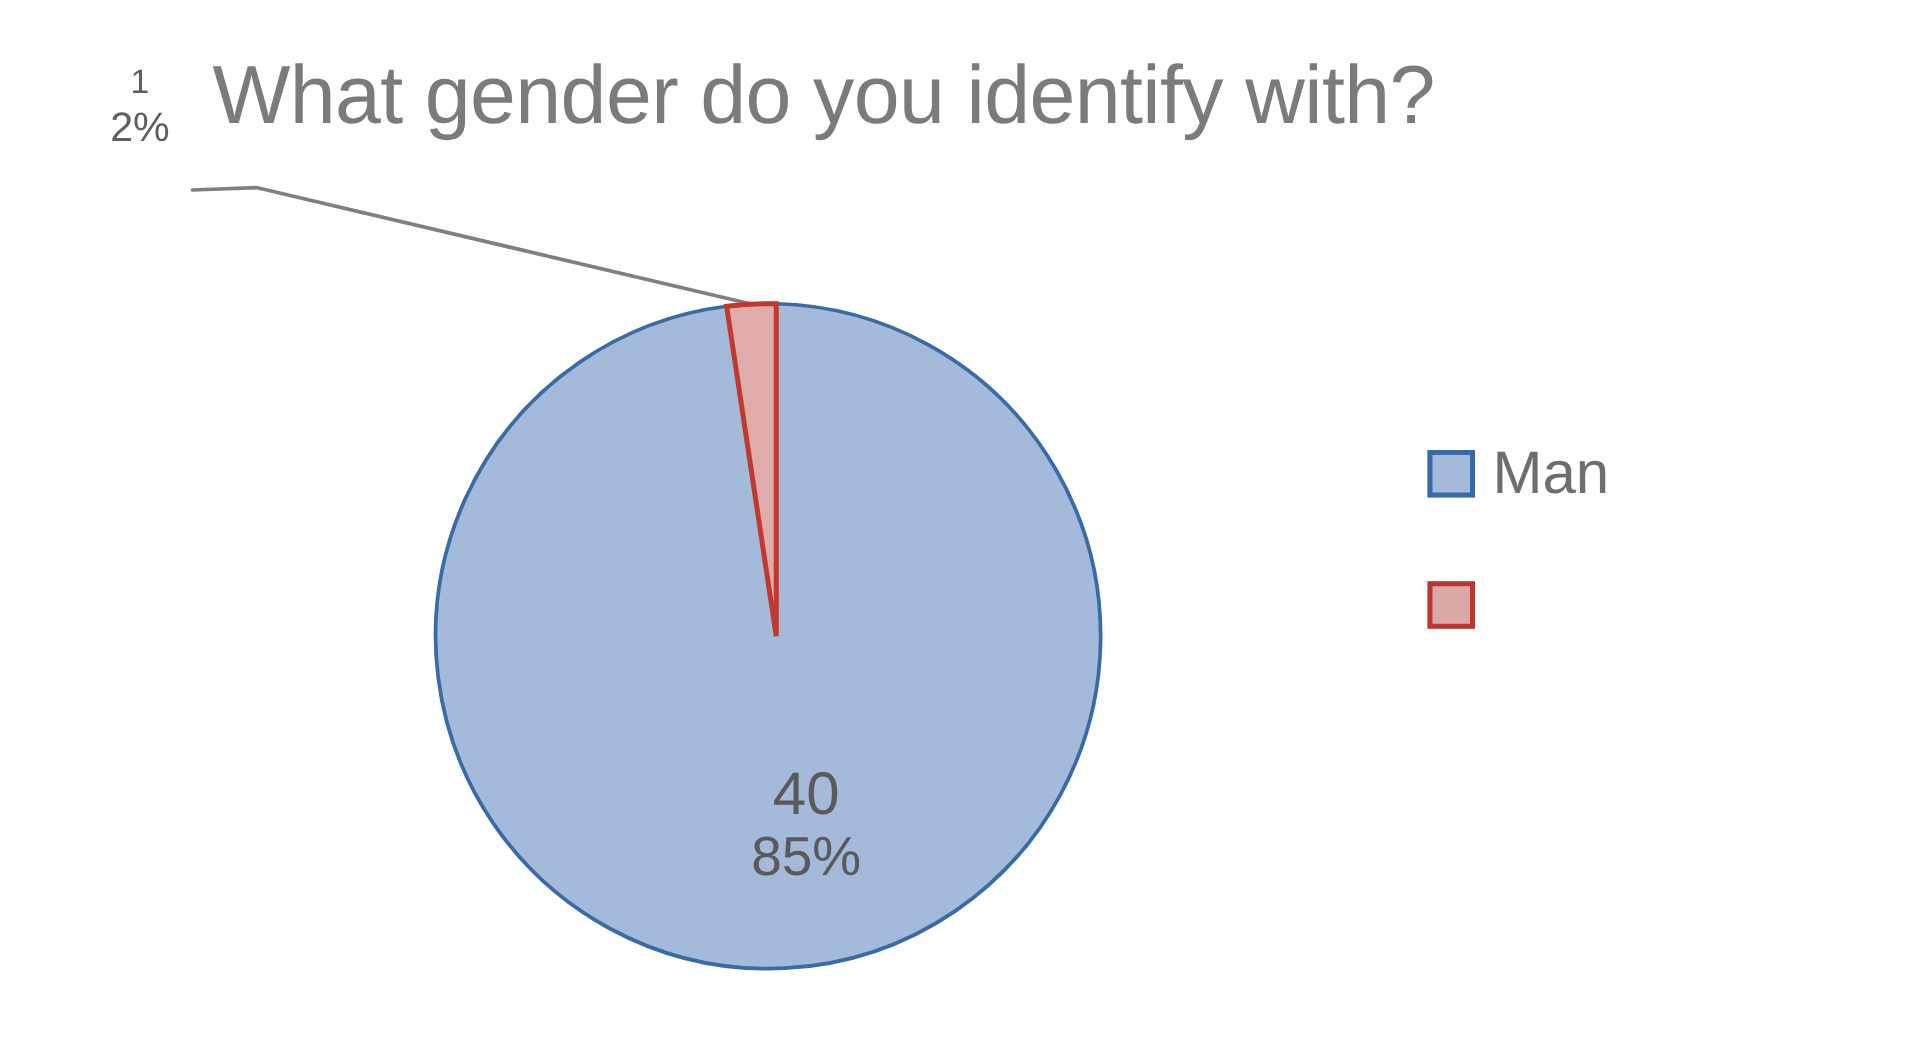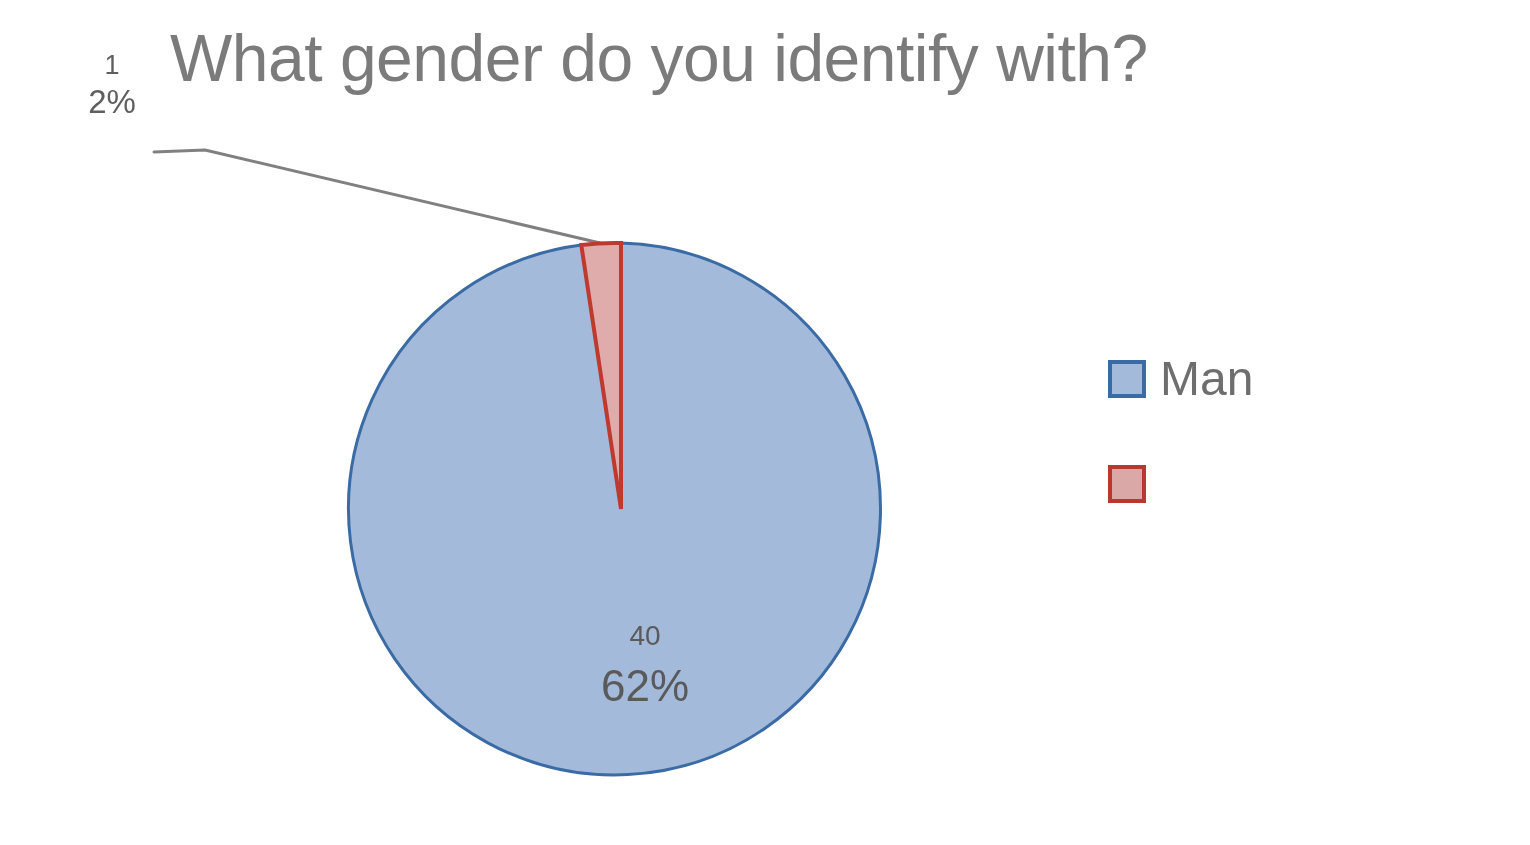--- a/index.html
+++ b/index.html
@@ -15,21 +15,21 @@
     width: 1530px;
     height: 845px;
     background: #ffffff;
     overflow: hidden;
   }
 
   
   #chart-title {
     position: absolute;
     left: 170px;
-    top: 25px;
+    top: 42px;
     font-size: 66px;
     line-height: 1.0;
     font-weight: 400;
     color: #7b7b7b;
     white-space: nowrap;
     letter-spacing: -0.5px;
   }
 
   
   #women-label {
@@ -65,34 +65,34 @@
   #man-label {
     position: absolute;
     left: 565px;
     top: 612px;
     width: 160px;
     text-align: center;
     color: #5a5a5a;
   }
   #man-label .lbl-value {
     display: block;
-    font-size: 28px;
+    font-size: 48px;
     line-height: 48px;
     text-align: center;
   }
   #man-label .lbl-pct {
     display: block;
     font-size: 44px;
     line-height: 52px;
   }
 
   
   #legend {
     position: absolute;
-    left: 1108px;
+    left: 1142px;
     top: 348px;
     width: 330px;
   }
   .legend-entry {
     display: flex;
     align-items: center;
     height: 62px;
     margin-bottom: 43px;
   }
   .legend-swatch {
@@ -132,21 +132,21 @@
              Z" fill="#a4bada" stroke="#3a6ba5" stroke-width="3"></path>
 
     <path d="M 621 509
              L 581.3 245.0
              A 266 266 0 0 1 621 243
              Z" fill="#dfabab" stroke="#c0392f" stroke-width="4" stroke-linejoin="miter"></path>
   </svg>
 
   <div id="man-label">
     <span class="lbl-value">40</span>
-    <span class="lbl-pct">62%</span>
+    <span class="lbl-pct">85%</span>
   </div>
 
   <div id="legend">
 
     <div class="legend-entry">
       <span class="legend-swatch" style="background:#a4bada;border-color:#3a6ba5;"></span>
       <span class="legend-label">Man</span>
     </div>
 
     <div class="legend-entry">

